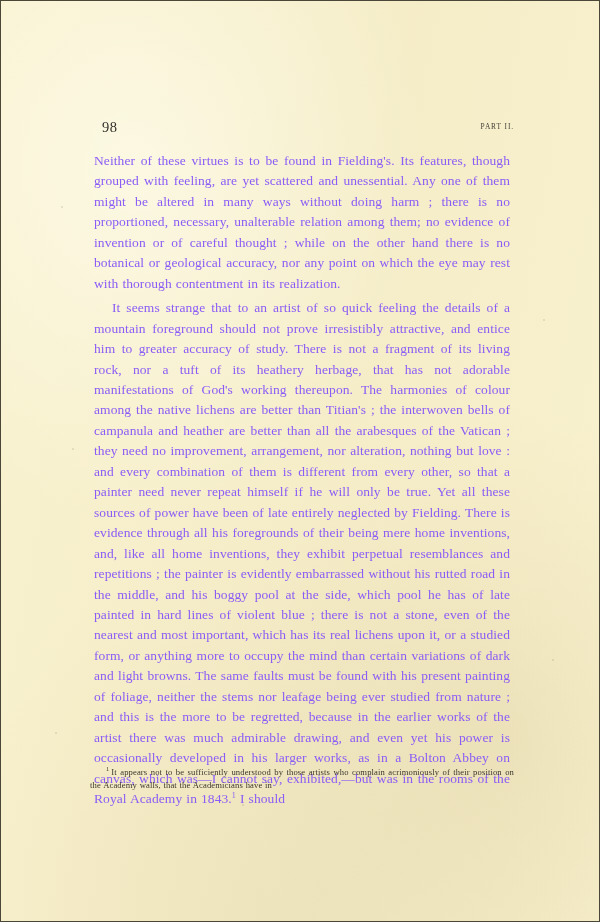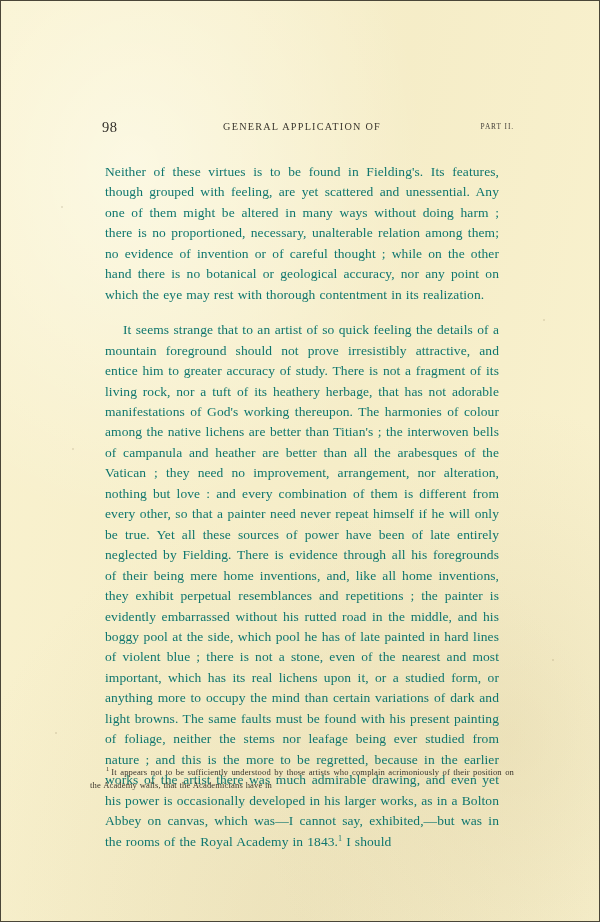--- a/index.html
+++ b/index.html
@@ -77,28 +77,28 @@
 
   
   .body-block {
     position: absolute;
     left: 0;
     top: 146px;
     width: 424px;
   }
 
   p.para {
-    margin: 15px;
+    margin: 4px;
     text-align: justify;
     text-justify: inter-word;
     font-size: 13.5px;
     line-height: 20.45px;
     letter-spacing: 0.08px;
     word-spacing: 0.6px;
-    color: #0f766e;
+    color: #8b5cf6;
   }
   p.para + p.para {
     text-indent: 18px;
   }
 
   sup.fn-ref {
     font-size: 8px;
     vertical-align: super;
     line-height: 0;
   }
@@ -146,21 +146,20 @@
   <div class="speck" style="left:542px; top:318px; width:2px; height:2px;"></div>
   <div class="speck" style="left:71px;  top:447px; width:2px; height:2px;"></div>
   <div class="speck" style="left:551px; top:658px; width:2px; height:2px;"></div>
   <div class="speck" style="left:54px;  top:731px; width:2px; height:2px;"></div>
   <div class="speck" style="left:241px; top:803px; width:2px; height:2px;"></div>
 
   <div class="content-frame">
 
     <div class="running-head">
       <span class="folio">98</span>
-      <span class="head-title">GENERAL APPLICATION OF</span>
       <span class="head-part">PART II.</span>
     </div>
 
     <div class="body-block">
       <p class="para">Neither of these virtues is to be found in Fielding's.   Its features, though grouped with feeling, are yet scattered and unessential. Any one of them might be altered in many ways without doing harm ; there is no proportioned, necessary, unalterable relation among them; no evidence of invention or of careful thought ; while on the other hand there is no botanical or geological accuracy, nor any point on which the eye may rest with thorough contentment in its realization.</p>
       <p class="para"><span>It seems strange that to an artist of so quick feeling the details of a mountain foreground should not prove irresistibly attractive, and entice him to greater accuracy of study.   There is not a fragment of its living rock, nor a tuft of its heathery herbage, that has not adorable manifestations of God's working thereupon.   The harmonies of colour among the native lichens are better than Titian's ; the interwoven bells of campanula and heather are better than all the arabesques of the Vatican ; they need no improvement, arrangement, nor alteration, nothing but love : and every combination of them is different from every other, so that a painter need never repeat himself if he will only be true.   Yet all these sources of power have been of late entirely neglected by Fielding.   There is evidence through all his foregrounds of their being mere home inventions, and, like all home inventions, they exhibit perpetual resemblances and repetitions ; the painter is evidently embarrassed without his rutted road in the middle, and his boggy pool at the side, which pool he has of late painted in hard lines of violent blue ; there is not a stone, even of the nearest and most important, which has its real lichens upon it, or a studied form, or anything more to occupy the mind than certain variations of dark and light browns.   The same faults must be found with his present painting of foliage, neither the stems nor leafage being ever studied from nature ; and this is the more to be regretted, because in the earlier works of the artist there was much admirable drawing, and even yet his power is occasionally developed in his larger works, as in a Bolton Abbey on canvas, which was—I cannot say, exhibited,—but was in the rooms of the Royal Academy in 1843.</span><sup class="fn-ref">1</sup><span>   I should</span></p>
     </div>
 
     <div class="footnote">
       <p><sup class="fn-mark">1</sup><span>It appears not to be sufficiently understood by those artists who complain acrimoniously of their position on the Academy walls, that the Academicians have in</span></p>

